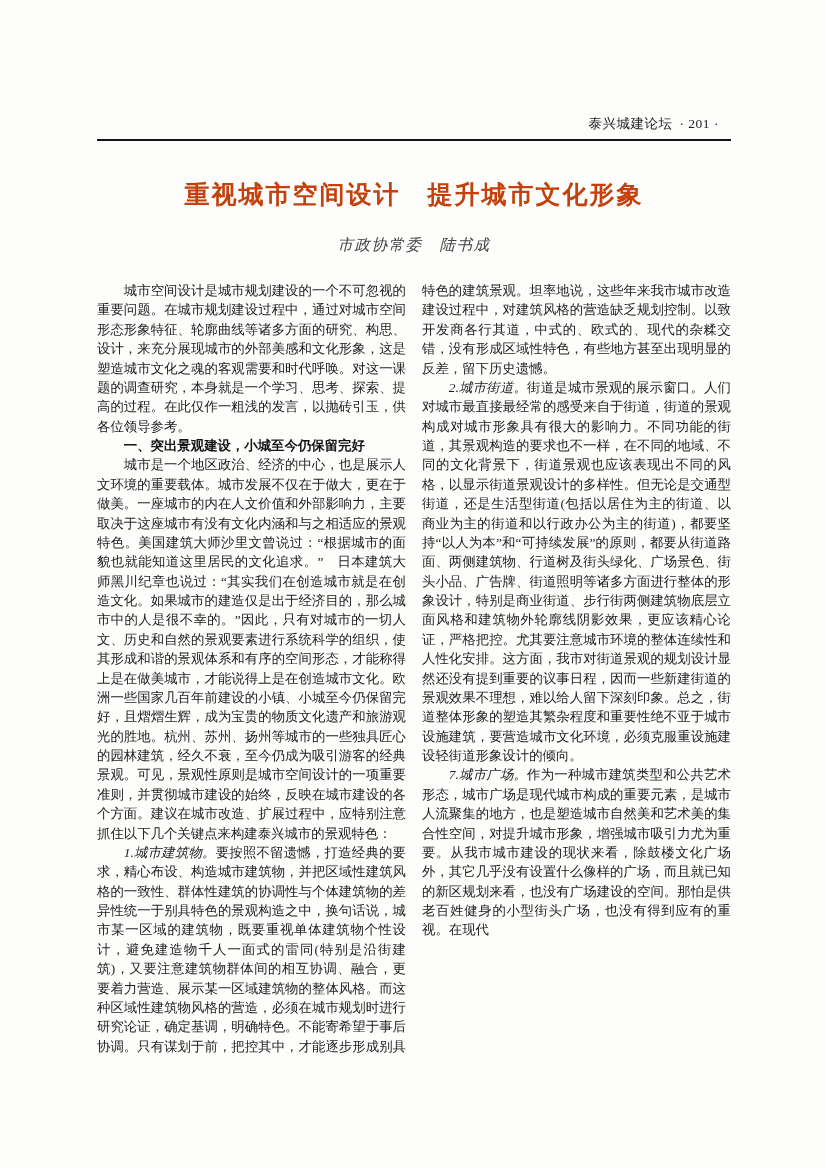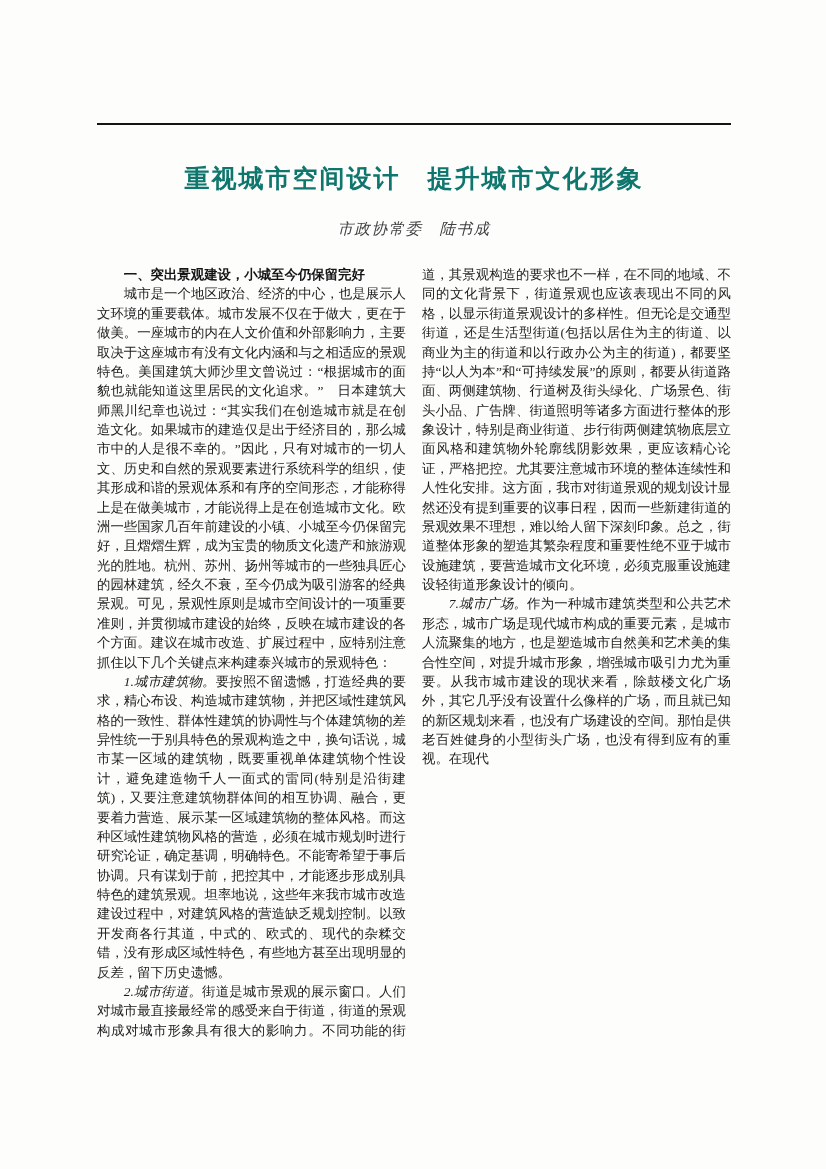--- a/index.html
+++ b/index.html
@@ -43,21 +43,21 @@
   }
   
   .title {
     margin: 36px 0 0 0;
     text-align: center;
     font-family: "Liberation Sans", "DejaVu Sans", sans-serif;
     font-weight: 700;
     font-size: 25px;
     line-height: 34px;
     letter-spacing: 2px;
-    color: #0f766e;
+    color: #c2410c;
   }
   .byline {
     margin-top: 24px;
     text-align: center;
     font-style: italic;
     font-size: 15.5px;
     line-height: 19px;
     letter-spacing: 1.5px;
     color: #404040;
   }
@@ -86,28 +86,33 @@
   }
   .kai {
     font-style: italic;
   }
 </style>
 </head>
 <body>
 
 <div class="page">
 
+  <div class="running-head">
+    <span class="rh-journal">泰兴城建论坛</span>
+    <span class="rh-page">· 201 ·</span>
+  </div>
 
   <hr class="head-rule">
 
   <h1 class="title">重视城市空间设计　提升城市文化形象</h1>
 
   <div class="byline">市政协常委　陆书成</div>
 
   <div class="body-cols">
+    <p>城市空间设计是城市规划建设的一个不可忽视的重要问题。在城市规划建设过程中，通过对城市空间形态形象特征、轮廓曲线等诸多方面的研究、构思、设计，来充分展现城市的外部美感和文化形象，这是塑造城市文化之魂的客观需要和时代呼唤。对这一课题的调查研究，本身就是一个学习、思考、探索、提高的过程。在此仅作一粗浅的发言，以抛砖引玉，供各位领导参考。</p>
     <p class="sec-heading">一、突出景观建设，小城至今仍保留完好</p>
     <p>城市是一个地区政治、经济的中心，也是展示人文环境的重要载体。城市发展不仅在于做大，更在于做美。一座城市的内在人文价值和外部影响力，主要取决于这座城市有没有文化内涵和与之相适应的景观特色。美国建筑大师沙里文曾说过：“根据城市的面貌也就能知道这里居民的文化追求。”　日本建筑大师黑川纪章也说过：“其实我们在创造城市就是在创造文化。如果城市的建造仅是出于经济目的，那么城市中的人是很不幸的。”因此，只有对城市的一切人文、历史和自然的景观要素进行系统科学的组织，使其形成和谐的景观体系和有序的空间形态，才能称得上是在做美城市，才能说得上是在创造城市文化。欧洲一些国家几百年前建设的小镇、小城至今仍保留完好，且熠熠生辉，成为宝贵的物质文化遗产和旅游观光的胜地。杭州、苏州、扬州等城市的一些独具匠心的园林建筑，经久不衰，至今仍成为吸引游客的经典景观。可见，景观性原则是城市空间设计的一项重要准则，并贯彻城市建设的始终，反映在城市建设的各个方面。建议在城市改造、扩展过程中，应特别注意抓住以下几个关键点来构建泰兴城市的景观特色：</p>
     <p><span class="kai">1.城市建筑物。</span><span>要按照不留遗憾，打造经典的要求，精心布设、构造城市建筑物，并把区域性建筑风格的一致性、群体性建筑的协调性与个体建筑物的差异性统一于别具特色的景观构造之中，换句话说，城市某一区域的建筑物，既要重视单体建筑物个性设计，避免建造物千人一面式的雷同(特别是沿街建筑)，又要注意建筑物群体间的相互协调、融合，更要着力营造、展示某一区域建筑物的整体风格。而这种区域性建筑物风格的营造，必须在城市规划时进行研究论证，确定基调，明确特色。不能寄希望于事后协调。只有谋划于前，把控其中，才能逐步形成别具特色的建筑景观。坦率地说，这些年来我市城市改造建设过程中，对建筑风格的营造缺乏规划控制。以致开发商各行其道，中式的、欧式的、现代的杂糅交错，没有形成区域性特色，有些地方甚至出现明显的反差，留下历史遗憾。</span></p>
     <p><span class="kai">2.城市街道。</span><span>街道是城市景观的展示窗口。人们对城市最直接最经常的感受来自于街道，街道的景观构成对城市形象具有很大的影响力。不同功能的街道，其景观构造的要求也不一样，在不同的地域、不同的文化背景下，街道景观也应该表现出不同的风格，以显示街道景观设计的多样性。但无论是交通型街道，还是生活型街道(包括以居住为主的街道、以商业为主的街道和以行政办公为主的街道)，都要坚持“以人为本”和“可持续发展”的原则，都要从街道路面、两侧建筑物、行道树及街头绿化、广场景色、街头小品、广告牌、街道照明等诸多方面进行整体的形象设计，特别是商业街道、步行街两侧建筑物底层立面风格和建筑物外轮廓线阴影效果，更应该精心论证，严格把控。尤其要注意城市环境的整体连续性和人性化安排。这方面，我市对街道景观的规划设计显然还没有提到重要的议事日程，因而一些新建街道的景观效果不理想，难以给人留下深刻印象。总之，街道整体形象的塑造其繁杂程度和重要性绝不亚于城市设施建筑，要营造城市文化环境，必须克服重设施建设轻街道形象设计的倾向。</span></p>
     <p><span class="kai">7.城市广场。</span><span>作为一种城市建筑类型和公共艺术形态，城市广场是现代城市构成的重要元素，是城市人流聚集的地方，也是塑造城市自然美和艺术美的集合性空间，对提升城市形象，增强城市吸引力尤为重要。从我市城市建设的现状来看，除鼓楼文化广场外，其它几乎没有设置什么像样的广场，而且就已知的新区规划来看，也没有广场建设的空间。那怕是供老百姓健身的小型街头广场，也没有得到应有的重视。在现代</span></p>
   </div>
 
 </div>
 
 </body></html>

